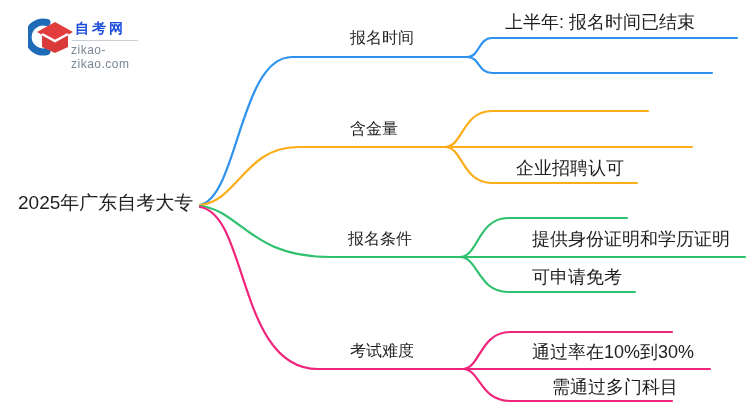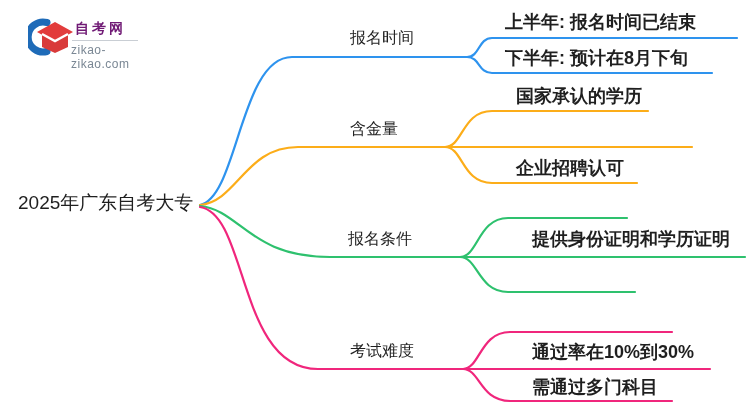--- a/index.html
+++ b/index.html
@@ -7,26 +7,26 @@
     position:relative;width:750px;height:410px;background:#ffffff;overflow:hidden;
     font-family:"Liberation Sans","DejaVu Sans",sans-serif;
   }
   .links{position:absolute;left:0;top:0;width:750px;height:410px;}
   .links path{fill:none;stroke-width:2.2;stroke-linecap:round;stroke-linejoin:round;}
   .node{
     position:absolute;color:#1f1f1f;white-space:nowrap;line-height:1.2;
   }
   .root-node{font-size:19px;}
   .branch-node{font-size:16px;}
-  .child-node{font-size:18px;font-weight:bold;}
+  .child-node{font-size:18px;}
   .logo{position:absolute;left:28px;top:12px;width:130px;height:48px;}
   .logo-icon{position:absolute;left:0;top:2px;}
   .logo-title{
     position:absolute;left:47px;top:8px;font-size:14px;font-weight:bold;
-    letter-spacing:3px;color:#701a75;
+    letter-spacing:3px;color:#1d4ed8;
   }
   .logo-divider{position:absolute;left:44px;top:28px;width:66px;height:1px;background:#c9ced4;}
   .logo-url{position:absolute;left:43px;top:31px;font-size:12px;color:#7a8794;letter-spacing:.5px;}
 </style>
 </head>
 <body>
 
 <div class="stage">
 
   <svg class="links" viewBox="0 0 750 410">
@@ -64,26 +64,25 @@
     </svg>
     <div class="logo-title">自考网</div>
     <div class="logo-divider"></div>
     <div class="logo-url">zikao-zikao.com</div>
   </div>
 
   <div class="node root-node" style="left:18px;top:192px">2025年广东自考大专</div>
 
   <div class="node branch-node" style="left:350px;top:28px">报名时间</div>
   <div class="node child-node" style="left:505px;top:12px">上半年: 报名时间已结束</div>
-  <div class="node child-node" style="left:505px;top:48px">下半年: 预计在8月下旬</div>
 
   <div class="node branch-node" style="left:350px;top:119px">含金量</div>
-  <div class="node child-node" style="left:516px;top:86px">国家承认的学历</div>
   <div class="node child-node" style="left:516px;top:158px">企业招聘认可</div>
 
   <div class="node branch-node" style="left:348px;top:229px">报名条件</div>
   <div class="node child-node" style="left:532px;top:229px">提供身份证明和学历证明</div>
+  <div class="node child-node" style="left:532px;top:267px">可申请免考</div>
 
   <div class="node branch-node" style="left:350px;top:341px">考试难度</div>
   <div class="node child-node" style="left:532px;top:342px">通过率在10%到30%</div>
-  <div class="node child-node" style="left:532px;top:377px">需通过多门科目</div>
+  <div class="node child-node" style="left:552px;top:377px">需通过多门科目</div>
 
 </div>
 
 </body></html>

